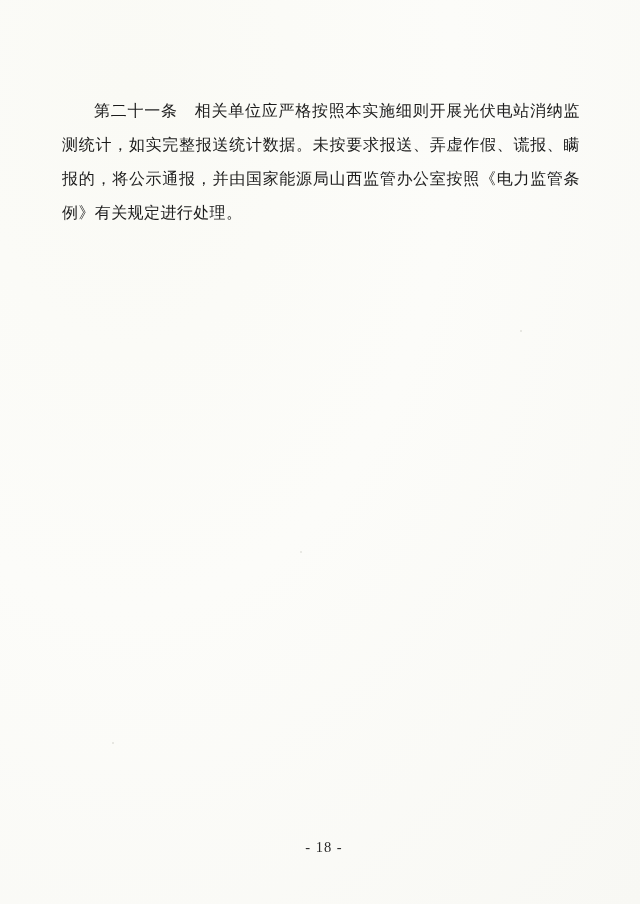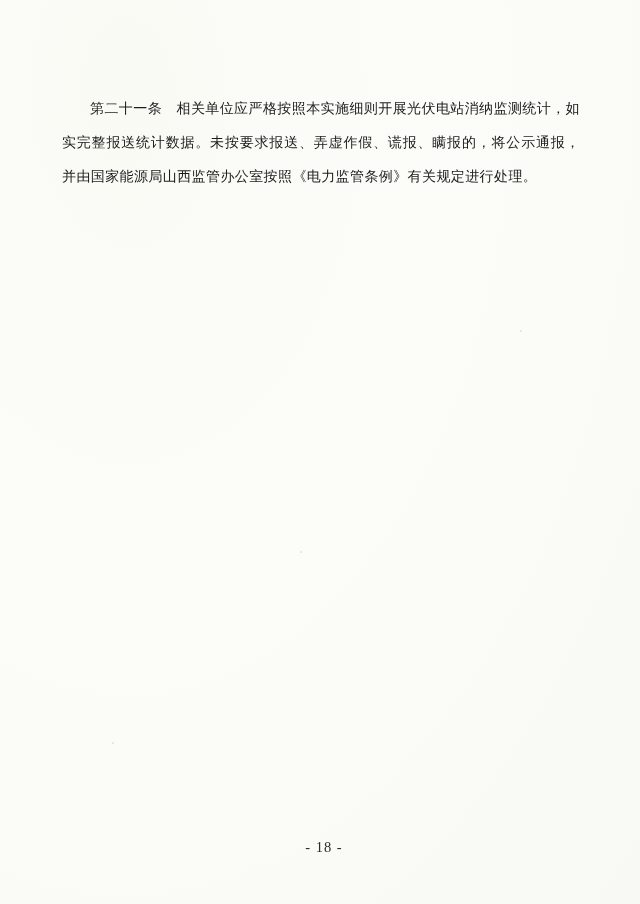--- a/index.html
+++ b/index.html
@@ -27,28 +27,28 @@
     inset: 0;
     background:
       radial-gradient(ellipse at 20% 10%, rgba(250,250,245,1) 0%, rgba(252,252,249,1) 45%, rgba(248,248,244,1) 100%);
     pointer-events: none;
   }
   .content {
     position: relative;
     padding: 78px 60px 0 62px;
   }
   .article-body {
-    font-size: 14px;
+    font-size: 16px;
     line-height: 34px;
     color: #1b1b1b;
     text-align: justify;
     text-justify: inter-ideograph;
     letter-spacing: 0.4px;
     text-indent: 2em;
-    font-family: Liberation Mono, monospace;
+    font-family: Liberation Sans, sans-serif;
     font-weight: 500;
   }
   .footer {
     position: absolute;
     left: 8px;
     right: 0;
     bottom: 48px;
     text-align: center;
   }
   .page-number {

